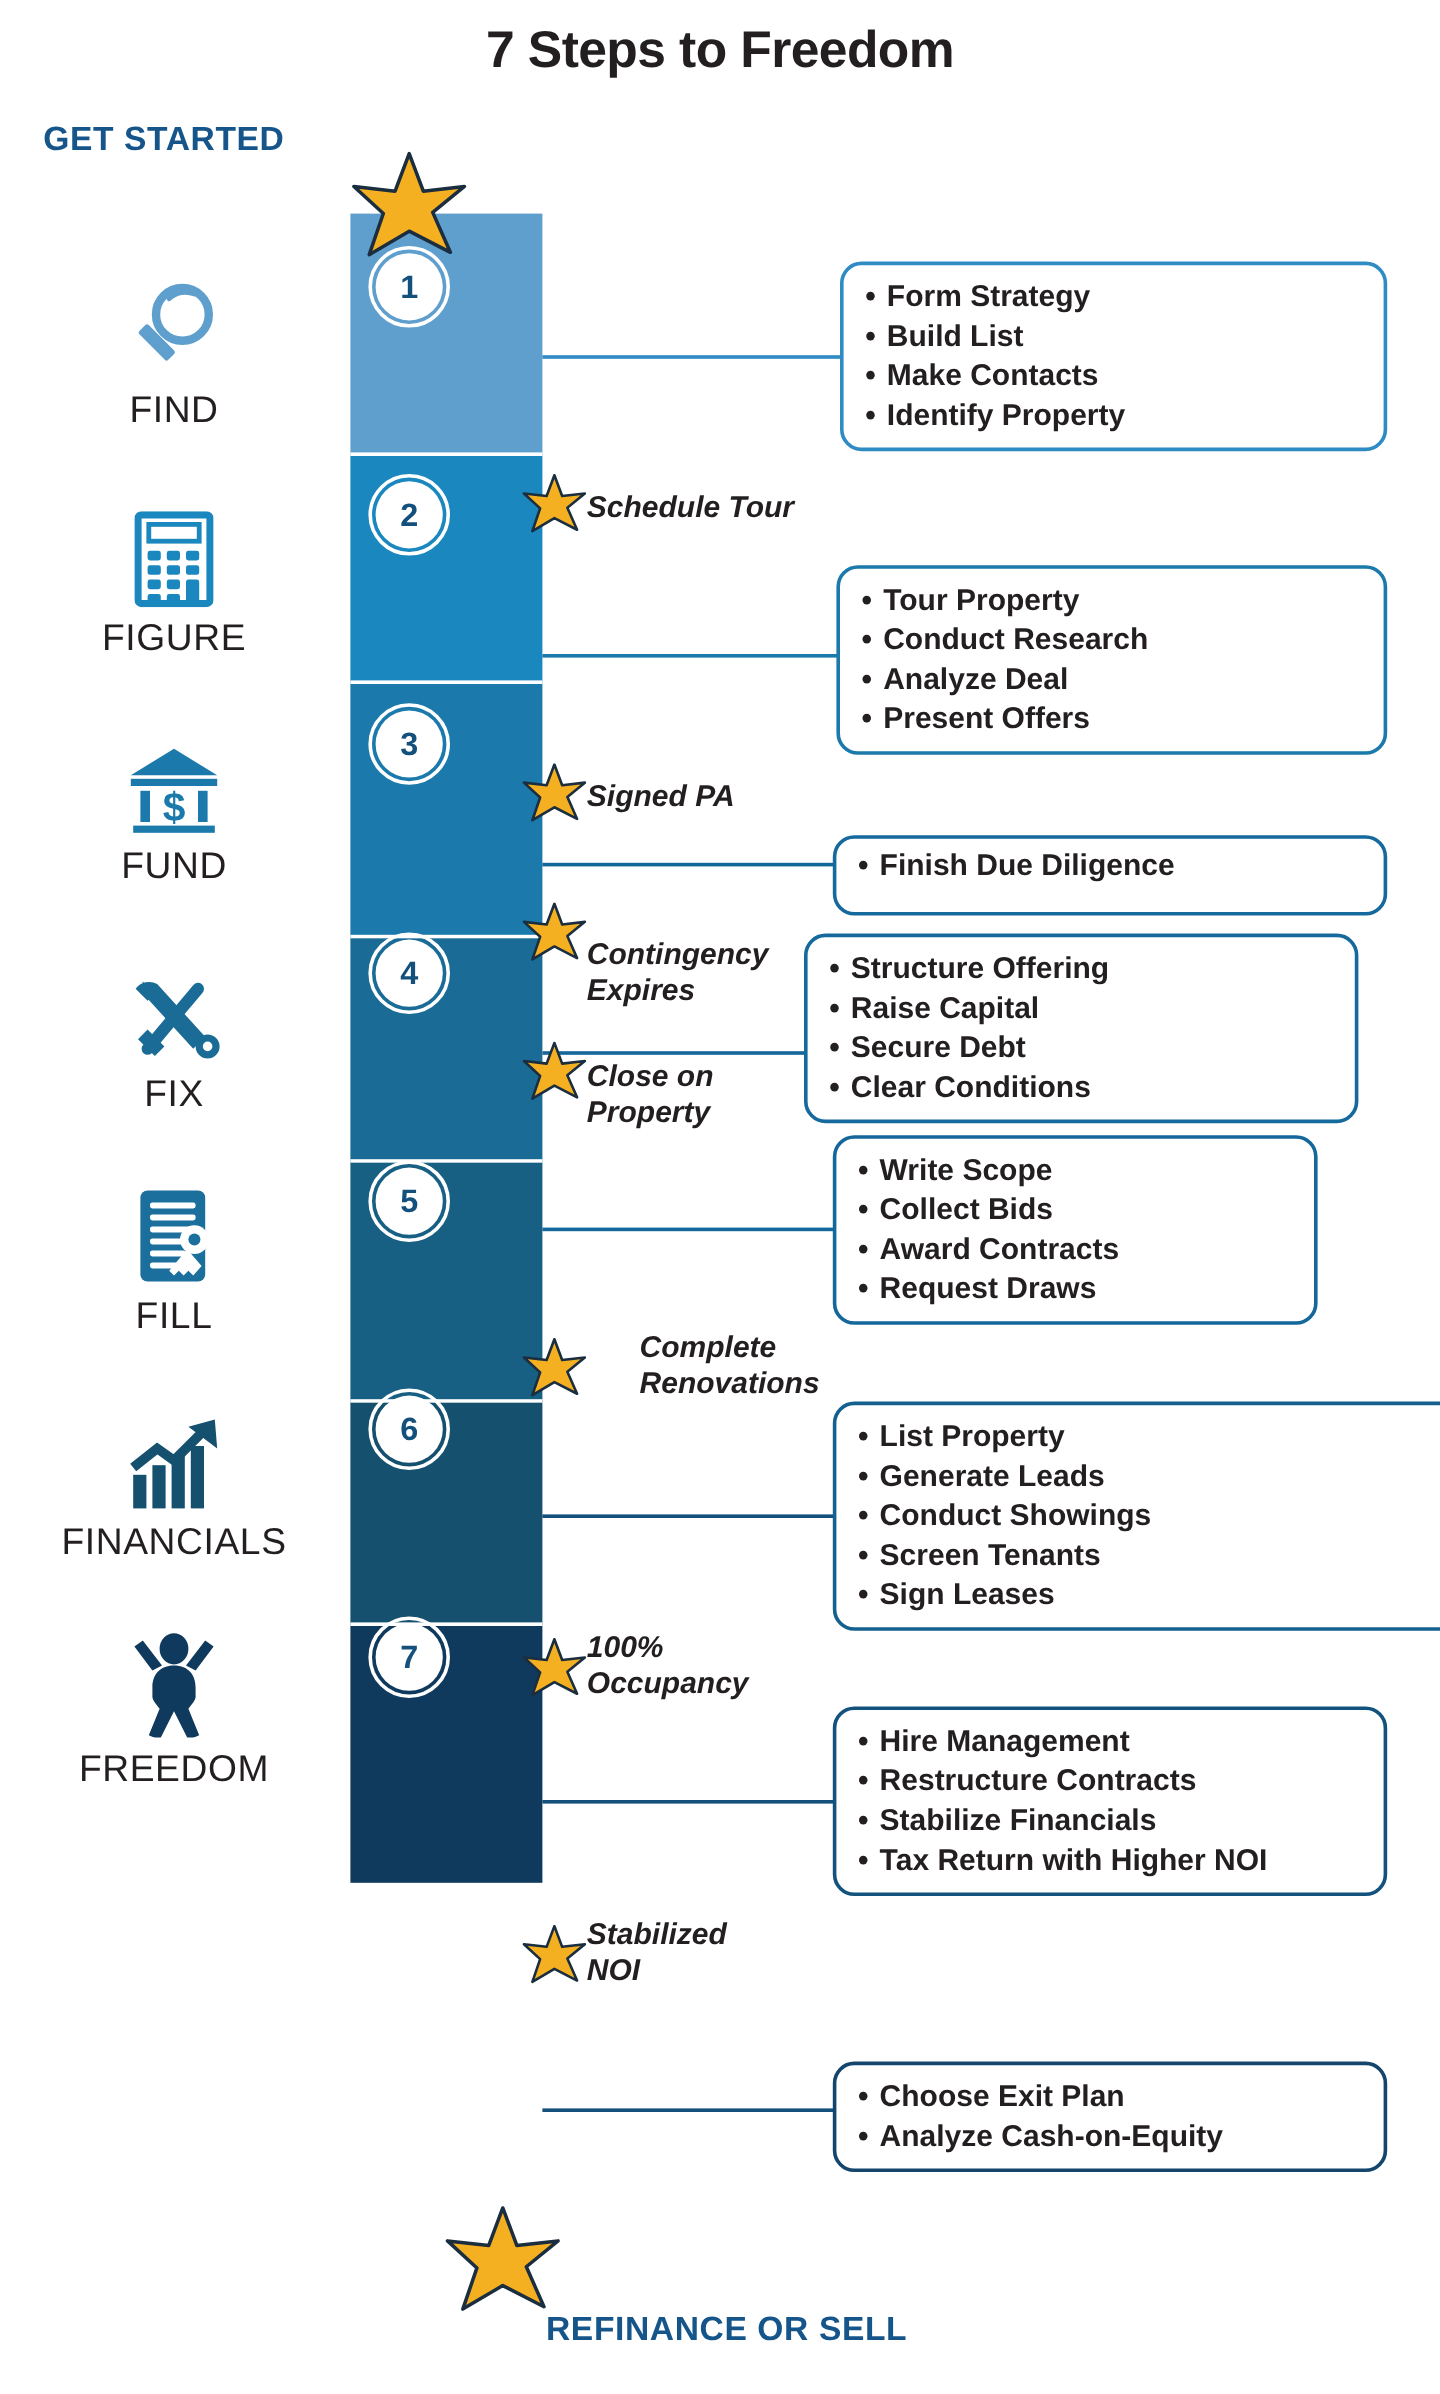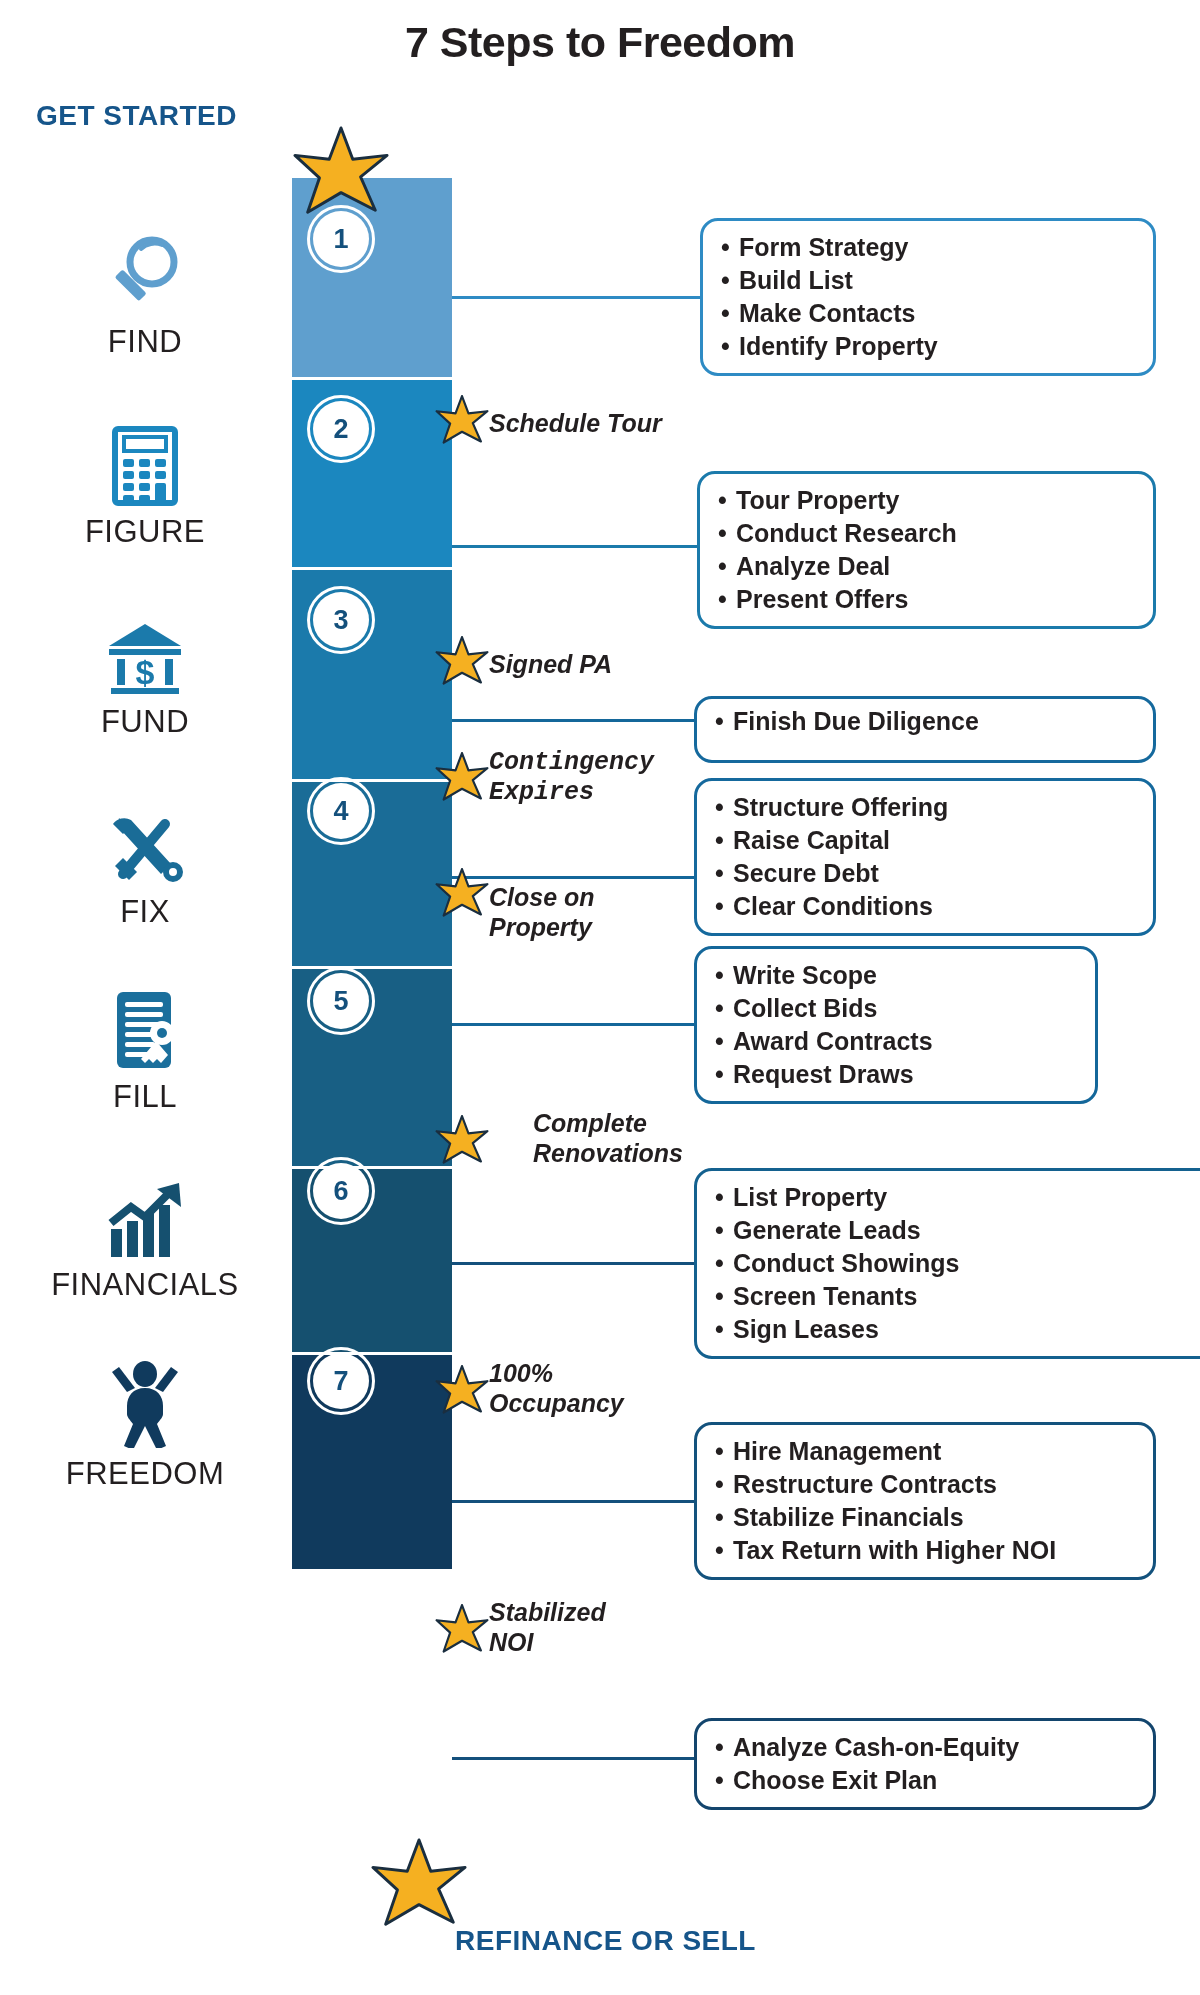--- a/index.html
+++ b/index.html
@@ -349,21 +349,21 @@
       <li>Present Offers</li>
     </ul>
   </div>
 
   <div class="callout" style="left:694px;top:696px;width:462px;border-color:#15699d;padding-top:6px;padding-bottom:22px;">
     <ul>
       <li>Finish Due Diligence</li>
     </ul>
   </div>
 
-  <div class="callout" style="left:694px;top:778px;width:462px;border-color:#15699d;">
+  <div class="callout" style="left:670px;top:778px;width:462px;border-color:#15699d;">
     <ul>
       <li>Structure Offering</li>
       <li>Raise Capital</li>
       <li>Secure Debt</li>
       <li>Clear Conditions</li>
     </ul>
   </div>
 
   <div class="callout" style="left:694px;top:946px;width:404px;border-color:#14679a;">
     <ul>
@@ -388,22 +388,22 @@
     <ul>
       <li>Hire Management</li>
       <li>Restructure Contracts</li>
       <li>Stabilize Financials</li>
       <li>Tax Return with Higher NOI</li>
     </ul>
   </div>
 
   <div class="callout" style="left:694px;top:1718px;width:462px;border-color:#13456d;">
     <ul>
+      <li>Choose Exit Plan</li>
       <li>Analyze Cash-on-Equity</li>
-      <li>Choose Exit Plan</li>
     </ul>
   </div>
 
   <div class="star" style="left:292px;top:126px;">
     <svg class="shape" width="98" height="98" viewBox="0 0 100 100">
       <polygon points="50,2 62,34 97,30 70,52 85,86 50,68 16,88 28,53 3,30 38,34" fill="#f5b021" stroke="#1a2e3f" stroke-width="3" stroke-linejoin="round"></polygon>
     </svg>
   </div>
   <div class="endcap" style="left:36px;top:100px;">GET STARTED</div>
 
@@ -419,21 +419,21 @@
       <polygon points="50,2 62,34 97,30 70,52 85,86 50,68 16,88 28,53 3,30 38,34" fill="#f5b021" stroke="#1a2e3f" stroke-width="4" stroke-linejoin="round"></polygon>
     </svg>
   </div>
   <div class="milestone-label" style="left:489px;top:649px;">Signed PA</div>
 
   <div class="star" style="left:435px;top:752px;">
     <svg class="shape" width="54" height="54" viewBox="0 0 100 100">
       <polygon points="50,2 62,34 97,30 70,52 85,86 50,68 16,88 28,53 3,30 38,34" fill="#f5b021" stroke="#1a2e3f" stroke-width="4" stroke-linejoin="round"></polygon>
     </svg>
   </div>
-  <div class="milestone-label" style="left:489px;top:748px;font-family:Liberation Mono, monospace;">Contingency
+  <div class="milestone-label" style="left:489px;top:780px;">Contingency
 Expires</div>
 
   <div class="star" style="left:435px;top:868px;">
     <svg class="shape" width="54" height="54" viewBox="0 0 100 100">
       <polygon points="50,2 62,34 97,30 70,52 85,86 50,68 16,88 28,53 3,30 38,34" fill="#f5b021" stroke="#1a2e3f" stroke-width="4" stroke-linejoin="round"></polygon>
     </svg>
   </div>
   <div class="milestone-label" style="left:489px;top:861px;margin-top:21px;">Close on
 Property</div>
 

